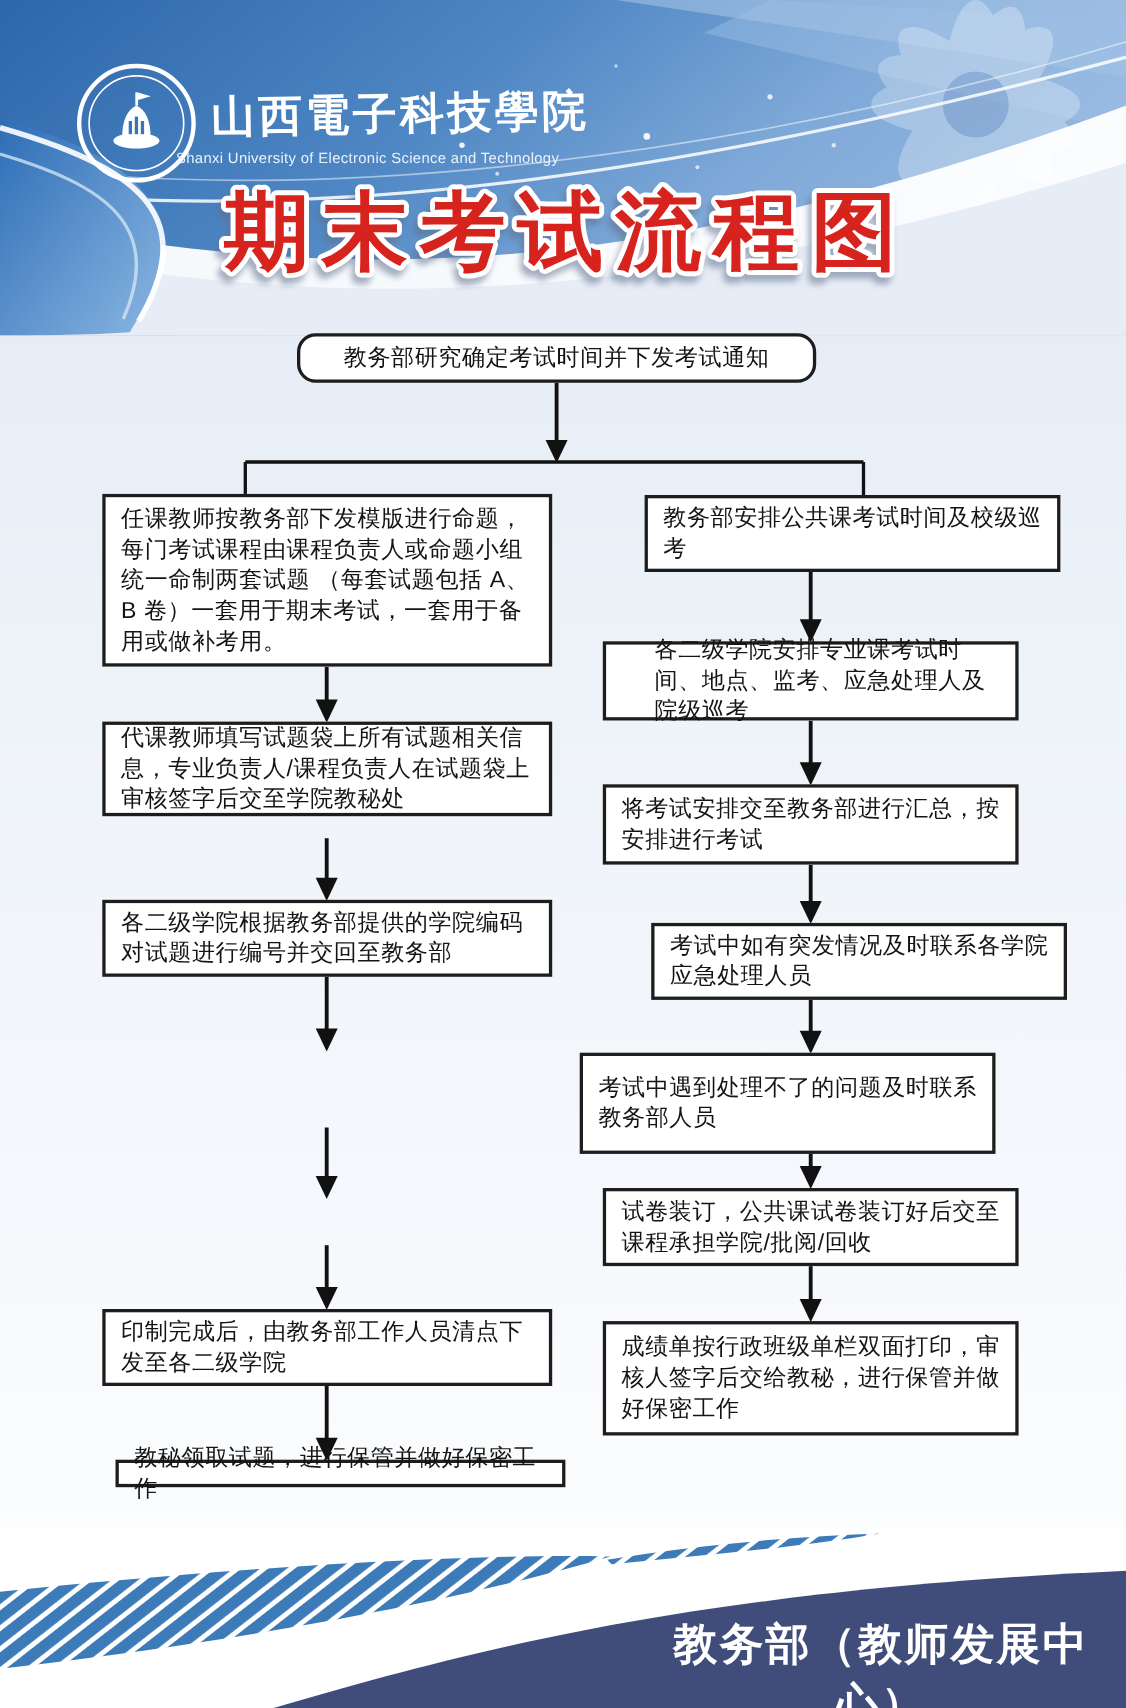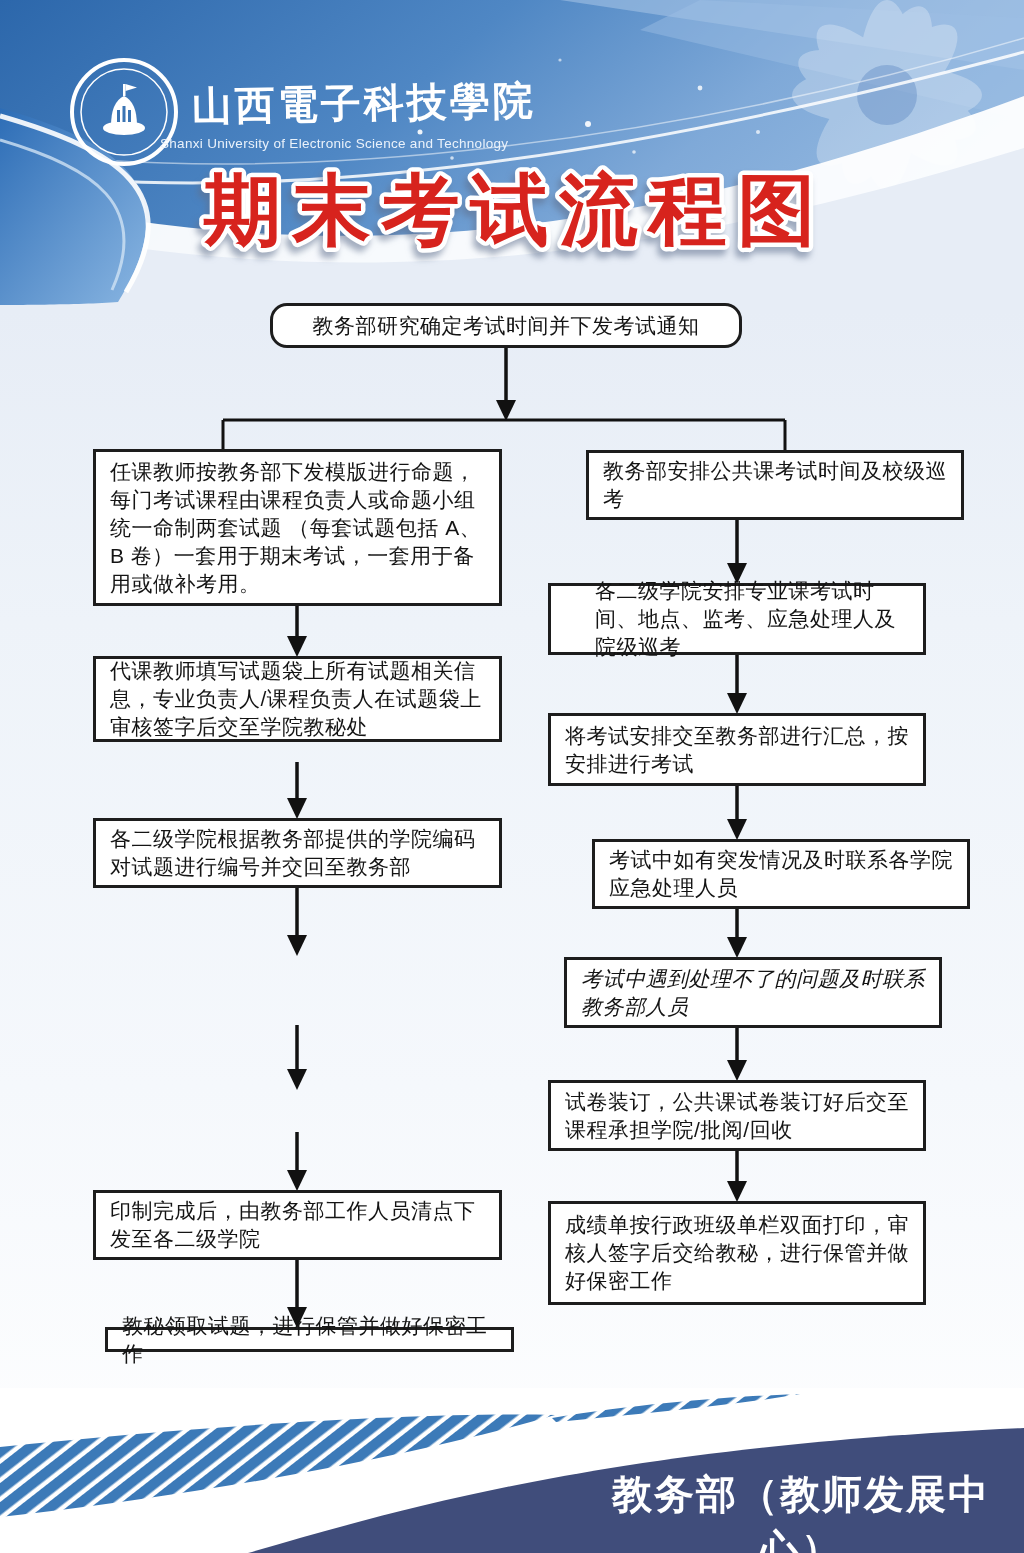--- a/index.html
+++ b/index.html
@@ -160,21 +160,21 @@
   <div class="fbox" style="left:93px;top:449px;width:409px;height:157px;">任课教师按教务部下发模版进行命题，每门考试课程由课程负责人或命题小组统一命制两套试题 （每套试题包括 A、B 卷）一套用于期末考试，一套用于备用或做补考用。</div>
   <div class="fbox" style="left:93px;top:656px;width:409px;height:86px;">代课教师填写试题袋上所有试题相关信息，专业负责人/课程负责人在试题袋上审核签字后交至学院教秘处</div>
   <div class="fbox" style="left:93px;top:818px;width:409px;height:70px;">各二级学院根据教务部提供的学院编码对试题进行编号并交回至教务部</div>
   <div class="fbox" style="left:93px;top:1190px;width:409px;height:70px;">印制完成后，由教务部工作人员清点下发至各二级学院</div>
   <div class="fbox" style="left:93px;top:1327px;width:409px;height:25px;margin-left:12px;">教秘领取试题，进行保管并做好保密工作</div>
 
   <div class="fbox" style="left:548px;top:450px;width:378px;height:70px;margin-left:38px;">教务部安排公共课考试时间及校级巡考</div>
   <div class="fbox" style="left:548px;top:583px;width:378px;height:72px;padding-left:44px;">各二级学院安排专业课考试时间、地点、监考、应急处理人及院级巡考</div>
   <div class="fbox" style="left:548px;top:713px;width:378px;height:73px;">将考试安排交至教务部进行汇总，按安排进行考试</div>
   <div class="fbox" style="left:548px;top:839px;width:378px;height:70px;margin-left:44px;">考试中如有突发情况及时联系各学院应急处理人员</div>
-  <div class="fbox" style="left:564px;top:957px;width:378px;height:71px;font-style:italic;">考试中遇到处理不了的问题及时联系教务部人员</div>
+  <div class="fbox" style="left:527px;top:957px;width:378px;height:92px;">考试中遇到处理不了的问题及时联系教务部人员</div>
   <div class="fbox" style="left:548px;top:1080px;width:378px;height:71px;">试卷装订，公共课试卷装订好后交至课程承担学院/批阅/回收</div>
   <div class="fbox" style="left:548px;top:1201px;width:378px;height:104px;">成绩单按行政班级单栏双面打印，审核人签字后交给教秘，进行保管并做好保密工作</div>
 
   <svg class="ftr-svg" width="1024" height="165" viewBox="0 0 1024 165">
     <defs>
       <pattern id="stripes" patternUnits="userSpaceOnUse" width="18" height="15" patternTransform="rotate(-38)">
         <rect width="18" height="15" fill="#3c7ab8"></rect>
         <rect y="10.5" width="18" height="4.5" fill="#ffffff"></rect>
       </pattern>
     </defs>

